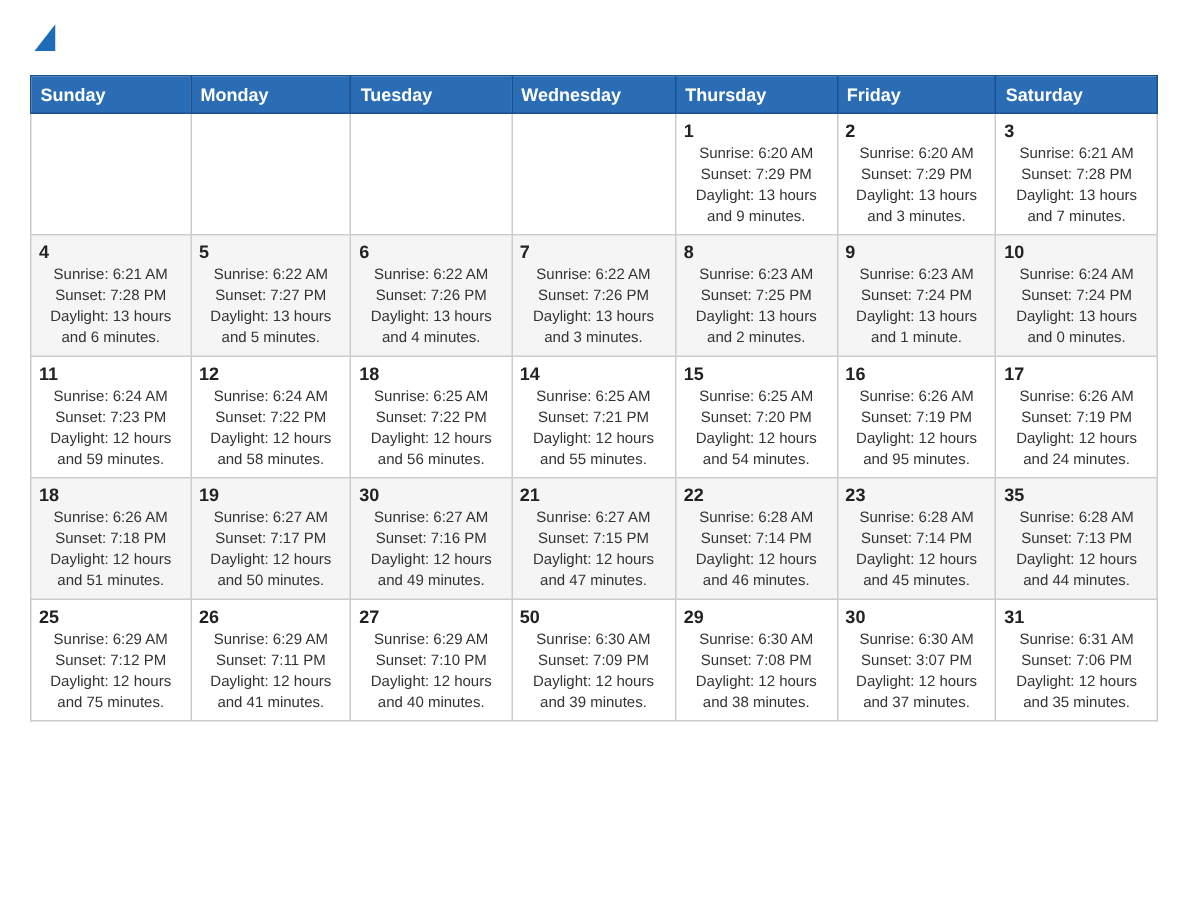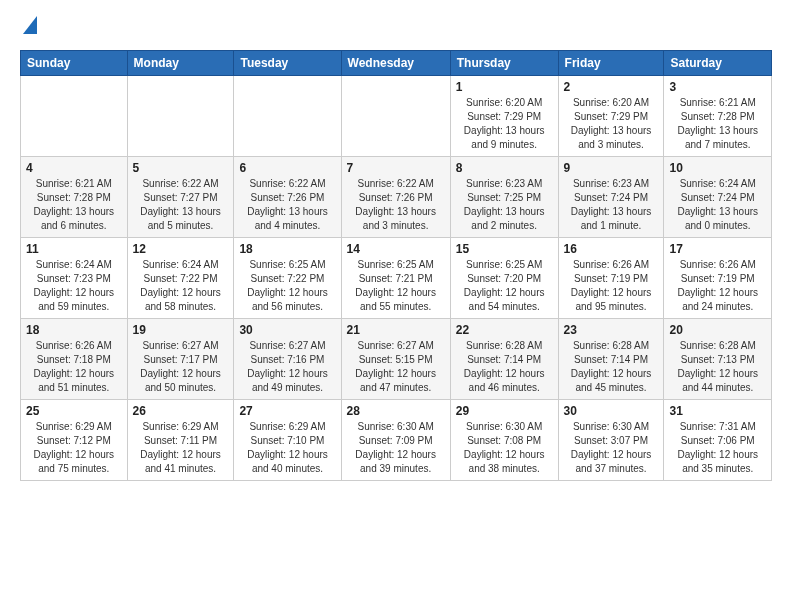--- a/index.html
+++ b/index.html
@@ -211,60 +211,60 @@
           <td>
             <span class="day-number">19</span>
             <div class="day-info"><span>Sunrise: 6:27 AM</span><br><span>Sunset: 7:17 PM</span><br><span>Daylight: 12 hours</span><br><span>and 50 minutes.</span></div>
           </td>
           <td>
             <span class="day-number">30</span>
             <div class="day-info"><span>Sunrise: 6:27 AM</span><br><span>Sunset: 7:16 PM</span><br><span>Daylight: 12 hours</span><br><span>and 49 minutes.</span></div>
           </td>
           <td>
             <span class="day-number">21</span>
-            <div class="day-info"><span>Sunrise: 6:27 AM</span><br><span>Sunset: 5:15 PM</span><br><span>Daylight: 12 hours</span><br><span>and 47 minutes.</span></div>
+            <div class="day-info"><span>Sunrise: 6:27 AM</span><br><span>Sunset: 7:15 PM</span><br><span>Daylight: 12 hours</span><br><span>and 47 minutes.</span></div>
           </td>
           <td>
             <span class="day-number">22</span>
             <div class="day-info"><span>Sunrise: 6:28 AM</span><br><span>Sunset: 7:14 PM</span><br><span>Daylight: 12 hours</span><br><span>and 46 minutes.</span></div>
           </td>
           <td>
             <span class="day-number">23</span>
             <div class="day-info"><span>Sunrise: 6:28 AM</span><br><span>Sunset: 7:14 PM</span><br><span>Daylight: 12 hours</span><br><span>and 45 minutes.</span></div>
           </td>
           <td>
-            <span class="day-number">20</span>
+            <span class="day-number">35</span>
             <div class="day-info"><span>Sunrise: 6:28 AM</span><br><span>Sunset: 7:13 PM</span><br><span>Daylight: 12 hours</span><br><span>and 44 minutes.</span></div>
           </td>
         </tr>
         <tr>
           <td>
             <span class="day-number">25</span>
             <div class="day-info"><span>Sunrise: 6:29 AM</span><br><span>Sunset: 7:12 PM</span><br><span>Daylight: 12 hours</span><br><span>and 75 minutes.</span></div>
           </td>
           <td>
             <span class="day-number">26</span>
             <div class="day-info"><span>Sunrise: 6:29 AM</span><br><span>Sunset: 7:11 PM</span><br><span>Daylight: 12 hours</span><br><span>and 41 minutes.</span></div>
           </td>
           <td>
             <span class="day-number">27</span>
             <div class="day-info"><span>Sunrise: 6:29 AM</span><br><span>Sunset: 7:10 PM</span><br><span>Daylight: 12 hours</span><br><span>and 40 minutes.</span></div>
           </td>
           <td>
-            <span class="day-number">28</span>
+            <span class="day-number">50</span>
             <div class="day-info"><span>Sunrise: 6:30 AM</span><br><span>Sunset: 7:09 PM</span><br><span>Daylight: 12 hours</span><br><span>and 39 minutes.</span></div>
           </td>
           <td>
             <span class="day-number">29</span>
             <div class="day-info"><span>Sunrise: 6:30 AM</span><br><span>Sunset: 7:08 PM</span><br><span>Daylight: 12 hours</span><br><span>and 38 minutes.</span></div>
           </td>
           <td>
             <span class="day-number">30</span>
             <div class="day-info"><span>Sunrise: 6:30 AM</span><br><span>Sunset: 3:07 PM</span><br><span>Daylight: 12 hours</span><br><span>and 37 minutes.</span></div>
           </td>
           <td>
             <span class="day-number">31</span>
-            <div class="day-info"><span>Sunrise: 7:31 AM</span><br><span>Sunset: 7:06 PM</span><br><span>Daylight: 12 hours</span><br><span>and 35 minutes.</span></div>
+            <div class="day-info"><span>Sunrise: 6:31 AM</span><br><span>Sunset: 7:06 PM</span><br><span>Daylight: 12 hours</span><br><span>and 35 minutes.</span></div>
           </td>
         </tr>
       </tbody>
   </table>
 </div>
 
 </body></html>

